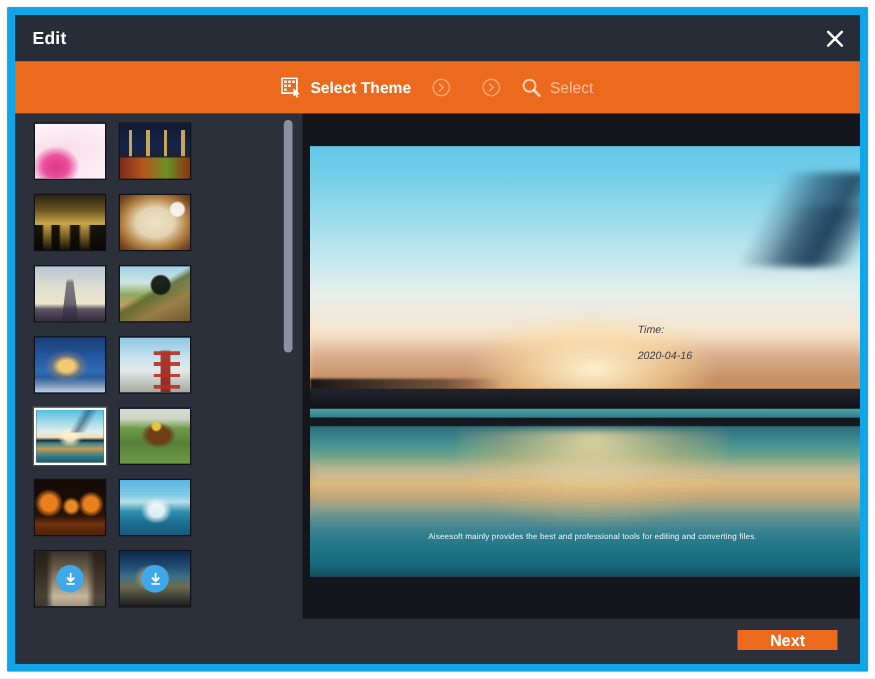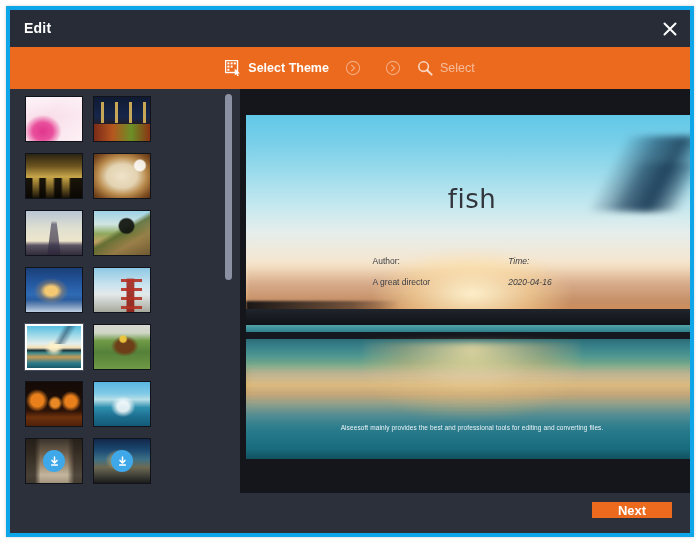--- a/index.html
+++ b/index.html
@@ -15,21 +15,21 @@
   }
 
   
   .window {
     position: absolute;
     left: 6px;
     top: 6px;
     width: 688px;
     height: 531px;
     background: #2b303b;
-    border: 4px solid #0ea5e9;
+    border: 6px solid #0ea5e9;
     box-sizing: border-box;
     box-shadow: 0 0 3px rgba(0,0,0,0.20);
     overflow: hidden;
   }
 
   
   .titlebar {
     position: absolute;
     left: 0; top: 0;
     width: 100%;
@@ -581,26 +581,21 @@
         <div class="sun-glow"></div>
         <div class="left-silhouette"></div>
         <div class="far-shore"></div>
         <div class="shore-band"></div>
         <div class="shore-dark"></div>
         <div class="water"></div>
         <div class="water-reflect"></div>
         <div class="water-haze"></div>
         <div class="water-ripples"></div>
 
-        <div class="pv-title">fish</div>
-
-        <div class="pv-meta">
-          <span class="lbl">Author:</span>
-          <span class="val">A great director</span>
-        </div>
+
 
         <div class="pv-meta right">
           <span class="lbl">Time:</span>
           <span class="val">2020-04-16</span>
         </div>
 
         <div class="pv-watermark">Aiseesoft mainly provides the best and professional tools for editing and converting files.</div>
       </div>
     </div>
 

